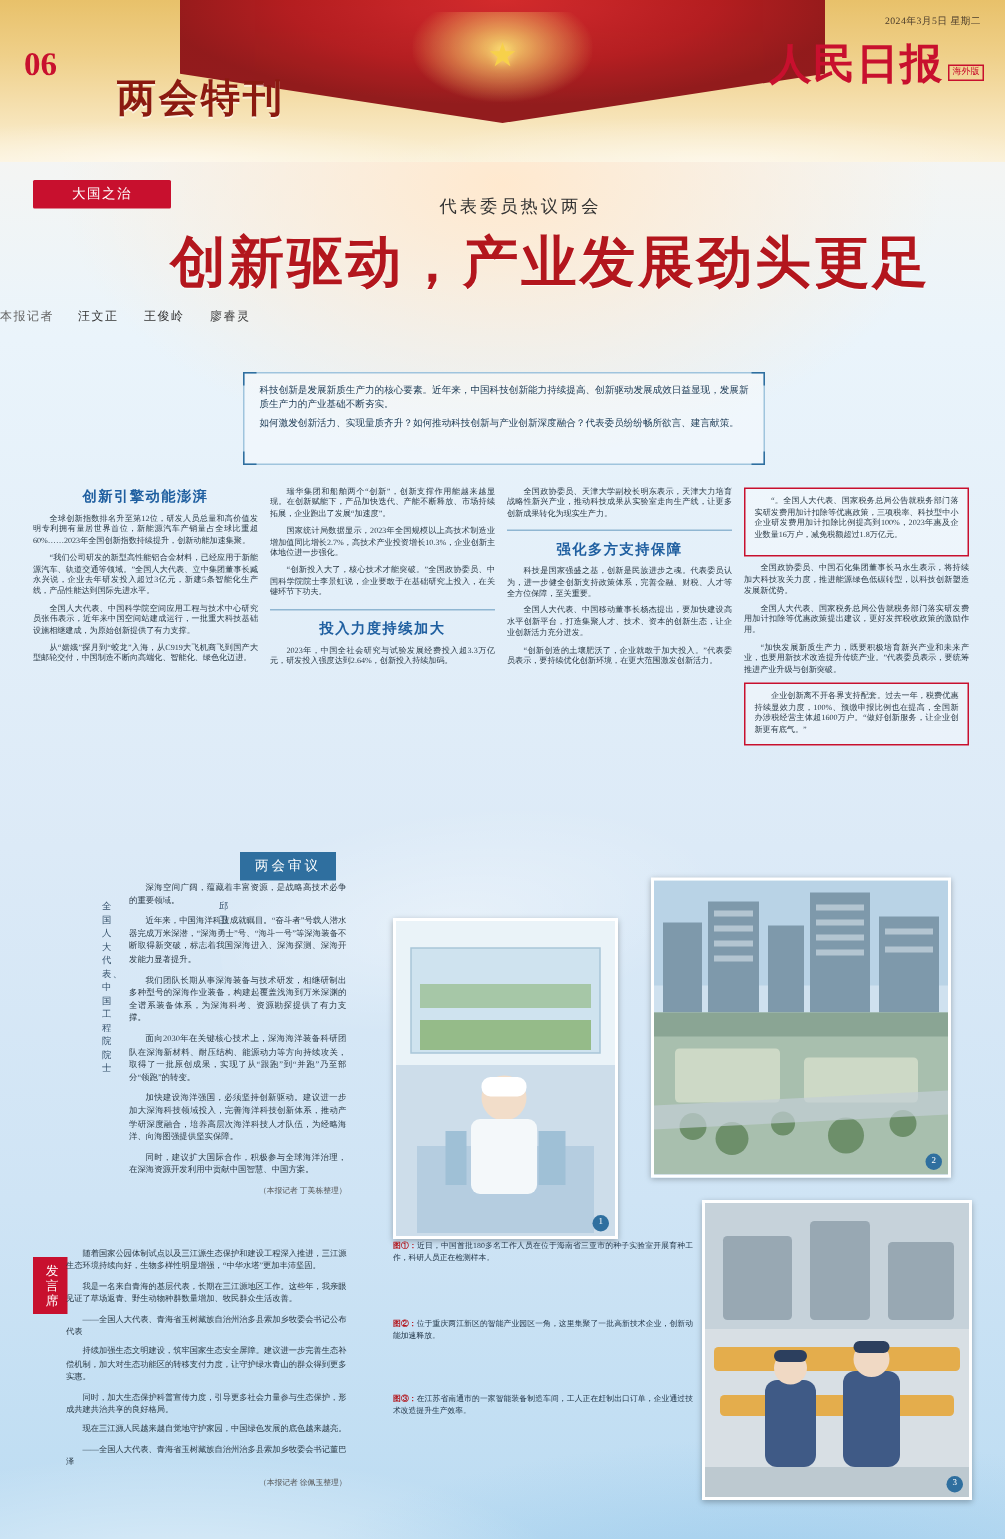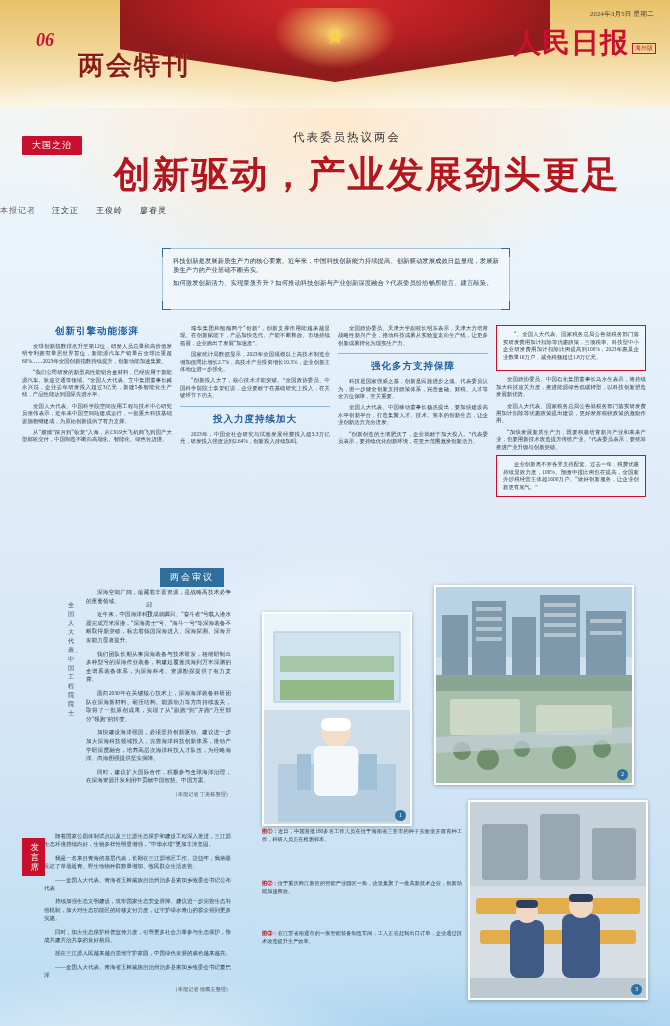--- a/index.html
+++ b/index.html
@@ -39,22 +39,22 @@
     position:absolute;left:50%;top:26px;transform:translateX(-50%);
     color:#f7d14a;font-size:22px;line-height:22px;text-shadow:0 0 6px rgba(255,220,120,.9);
   }
   .mast-wave{
     position:absolute;left:0;bottom:0;width:670px;height:46px;
     background:
       radial-gradient(ellipse 300px 40px at 16% 100%, rgba(255,255,255,.55) 0%, rgba(255,255,255,0) 70%),
       radial-gradient(ellipse 320px 44px at 72% 100%, rgba(255,255,255,.45) 0%, rgba(255,255,255,0) 70%);
   }
   .page-num{
-    position:absolute;left:36px;top:30px;
-    color:#c8102e;font-size:18px;font-weight:bold;font-style:italic;
+    position:absolute;left:16px;top:30px;
+    color:#c8102e;font-size:22px;font-weight:bold;
     font-family:"Liberation Serif",serif;
   }
   .mast-title{
     position:absolute;left:78px;top:48px;
     font-size:26px;font-weight:bold;color:#8b1a10;letter-spacing:2px;
     text-shadow:0 1px 0 rgba(255,255,255,.6);
   }
   .mast-date{
     position:absolute;right:16px;top:10px;font-size:6.5px;color:#4a3b2a;letter-spacing:.3px;
   }
@@ -66,22 +66,22 @@
     font-family:Liberation Serif, serif;
     margin-left:32px;
   }
   .mast-brand .b2{
     display:inline-block;vertical-align:middle;margin-left:3px;
     font-size:6px;color:#c8102e;line-height:7px;border:1px solid #c8102e;padding:1px 2px;
   }
 
   
   .tag-red{
-    position:absolute;left:22px;top:136px;
-    background:#c8102e;color:#fff;font-size:9px;padding:3px 10px;letter-spacing:1px;
+    position:absolute;left:22px;top:120px;
+    background:#c8102e;color:#fff;font-size:9px;padding:3px 26px;letter-spacing:1px;
     border-radius:1px;
   }
   .kicker{
     position:absolute;left:0;top:130px;width:670px;text-align:center;
     font-size:11.5px;color:#333;letter-spacing:2px;padding-left:12px;
   }
   .headline{
     position:absolute;left:0;top:150px;width:670px;text-align:center;
     font-size:37px;font-weight:bold;color:#b3161d;letter-spacing:2px;
     font-family:"Liberation Serif",serif;

